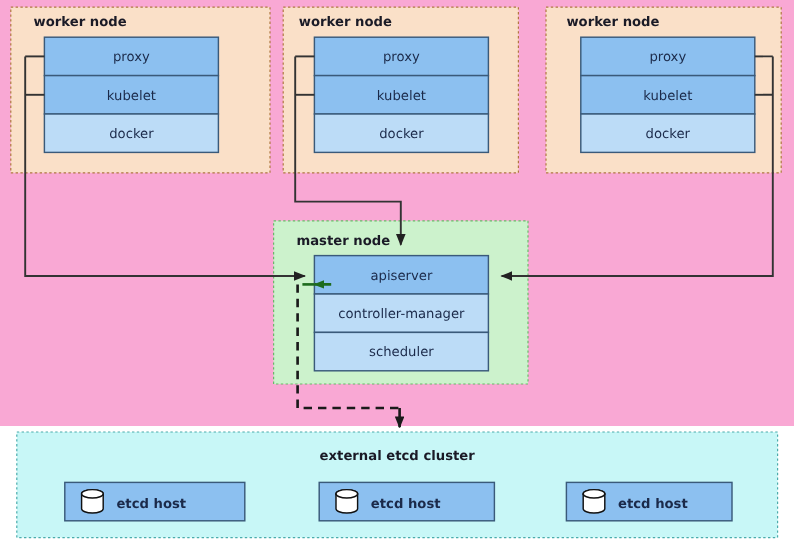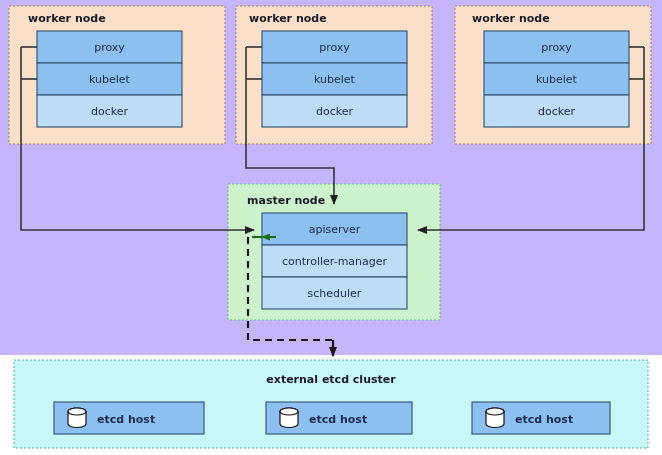--- a/index.html
+++ b/index.html
@@ -10,21 +10,21 @@
   body {
     width: 662px;
     height: 455px;
     font-family: "DejaVu Sans", sans-serif;
     overflow: hidden;
   }
   #diagram {
     position: relative;
     width: 662px;
     height: 355px;
-    background: #c4b5fd;
+    background: #f9a8d4;
   }
   svg.layer {
     position: absolute;
     left: 0;
     top: 0;
     width: 662px;
     height: 455px;
   }
   .zone-label {
     font-size: 11px;

